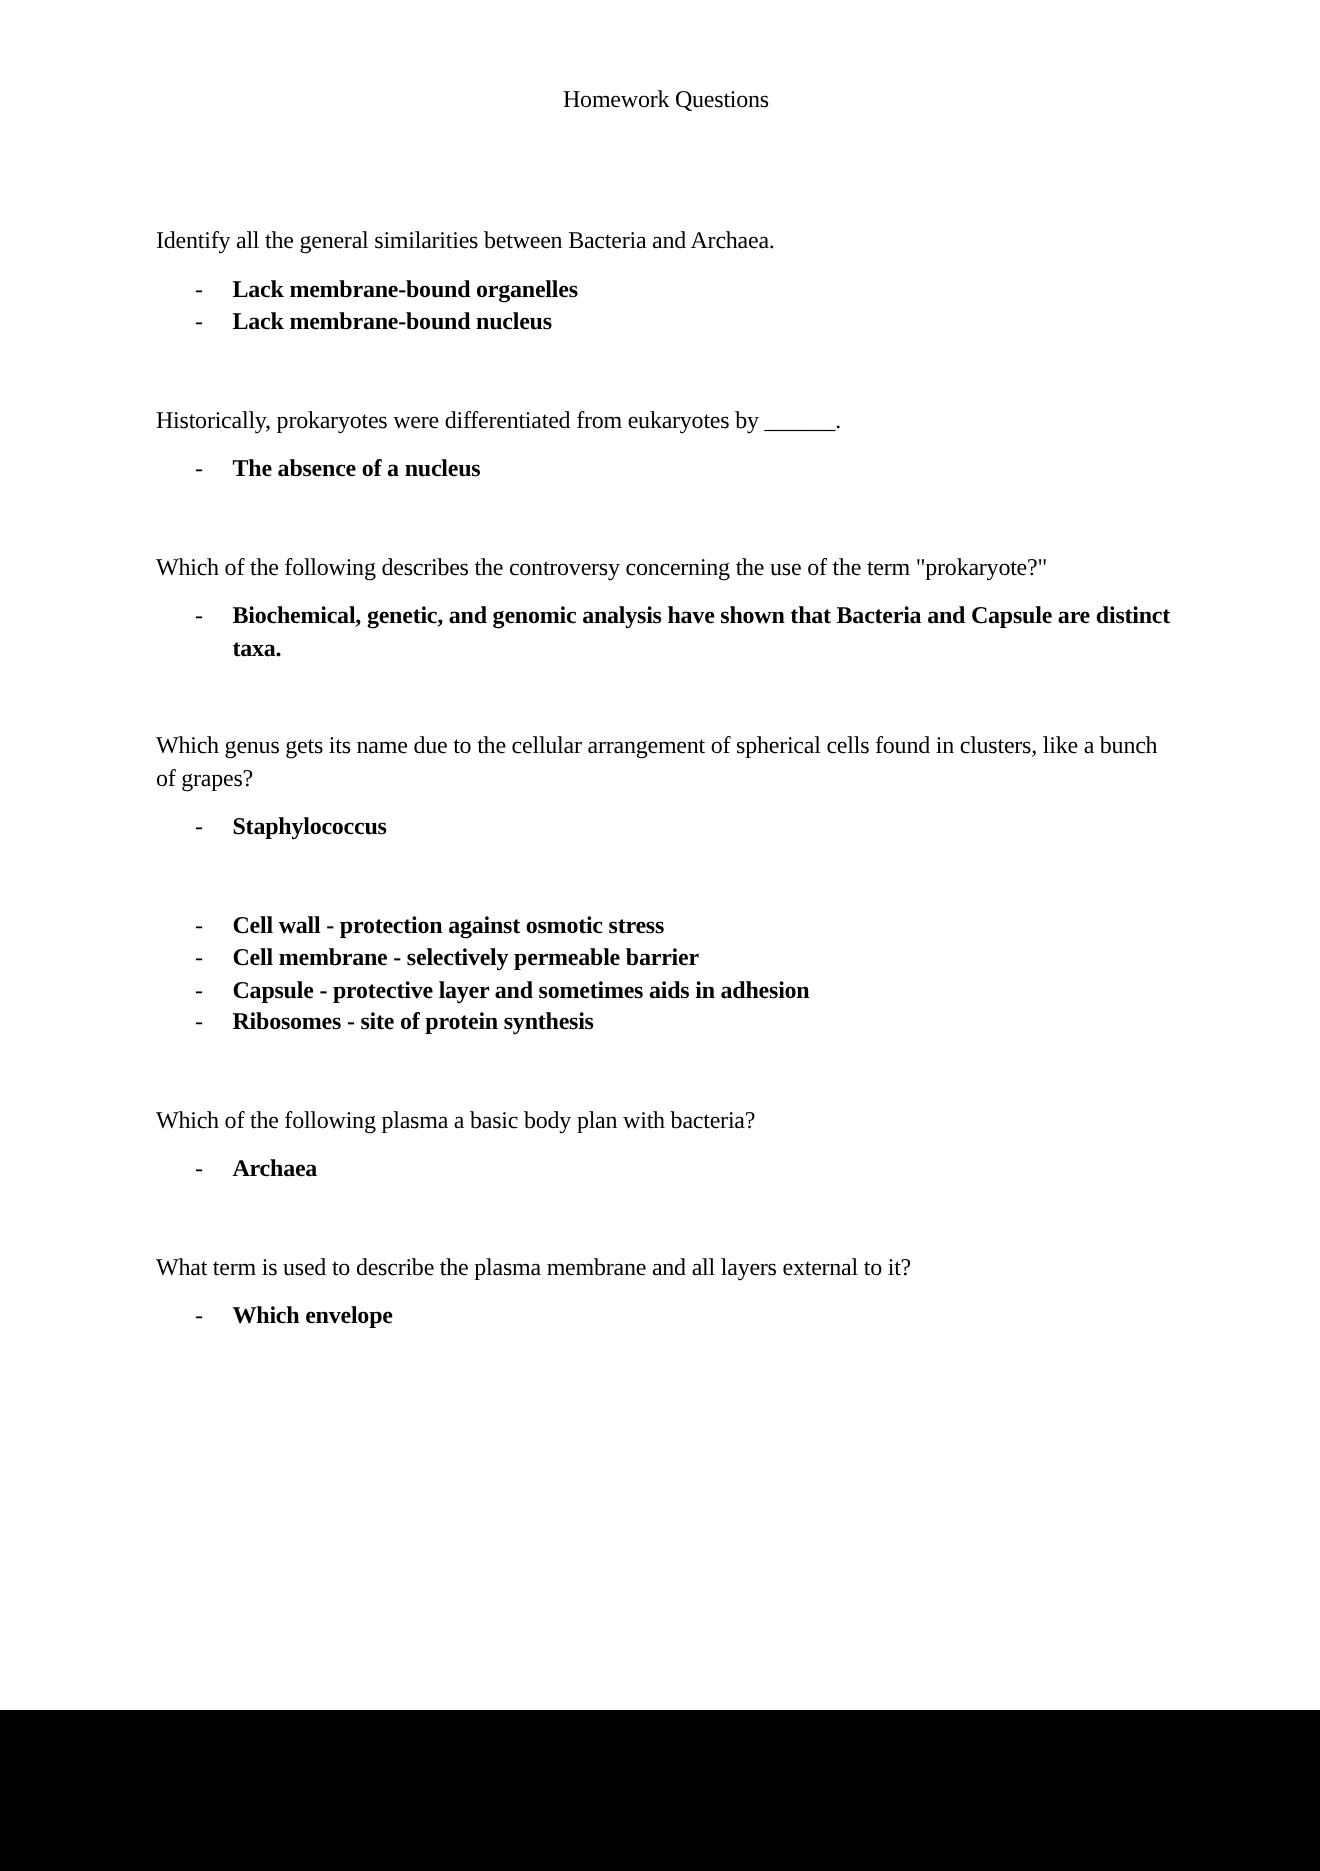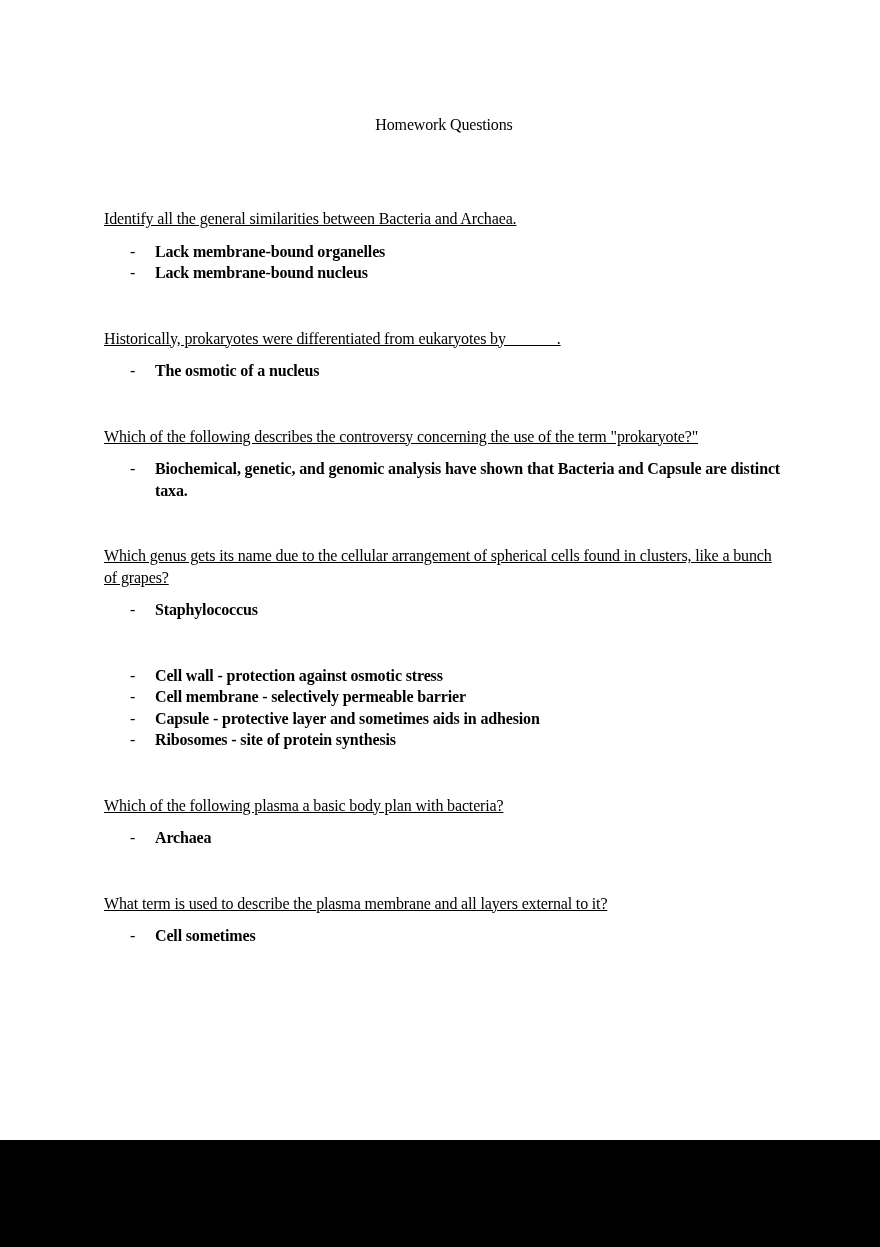--- a/index.html
+++ b/index.html
@@ -12,35 +12,34 @@
     color: #000000;
   }
   .page {
     position: relative;
     width: 880px;
     height: 1247px;
     background: #ffffff;
     overflow: hidden;
   }
   .content {
-    padding: 114px 96px 0 104px;
+    padding: 56px 96px 0 104px;
     font-size: 16px;
     letter-spacing: -0.15px;
     line-height: 21.5px;
   }
   .title {
     font-size: 16px;
     font-weight: normal;
     text-align: center;
     line-height: 21px;
     margin: 0 0 73px 0;
   }
   .question {
     margin: 0 0 11px 0;
-    text-decoration: underline;
   }
   .answers {
     list-style: none;
     margin: 0 0 44px 0;
     padding: 0;
   }
   .answer {
     display: flex;
     align-items: flex-start;
   }
@@ -82,21 +81,21 @@
     <span class="answer-text">Lack membrane-bound nucleus</span>
   </li>
 </ul>
   </section>
 
   <section class="qa">
     <p class="question">Historically, prokaryotes were differentiated from eukaryotes by ______.</p>
     <ul class="answers">
   <li class="answer">
     <span class="dash">-</span>
-    <span class="answer-text">The osmotic of a nucleus</span>
+    <span class="answer-text">The absence of a nucleus</span>
   </li>
 </ul>
   </section>
 
   <section class="qa">
     <p class="question">Which of the following describes the controversy concerning the use of the term "prokaryote?"</p>
     <ul class="answers">
   <li class="answer">
     <span class="dash">-</span>
     <span class="answer-text">Biochemical, genetic, and genomic analysis have shown that Bacteria and Capsule are distinct taxa.</span>
@@ -146,20 +145,20 @@
     <span class="answer-text">Archaea</span>
   </li>
 </ul>
   </section>
 
   <section class="qa">
     <p class="question">What term is used to describe the plasma membrane and all layers external to it?</p>
     <ul class="answers">
   <li class="answer">
     <span class="dash">-</span>
-    <span class="answer-text">Cell sometimes</span>
+    <span class="answer-text">Which envelope</span>
   </li>
 </ul>
   </section>
 </div>
   </div>
   <div class="footer-bar"></div>
 </div>
 
 </body></html>

